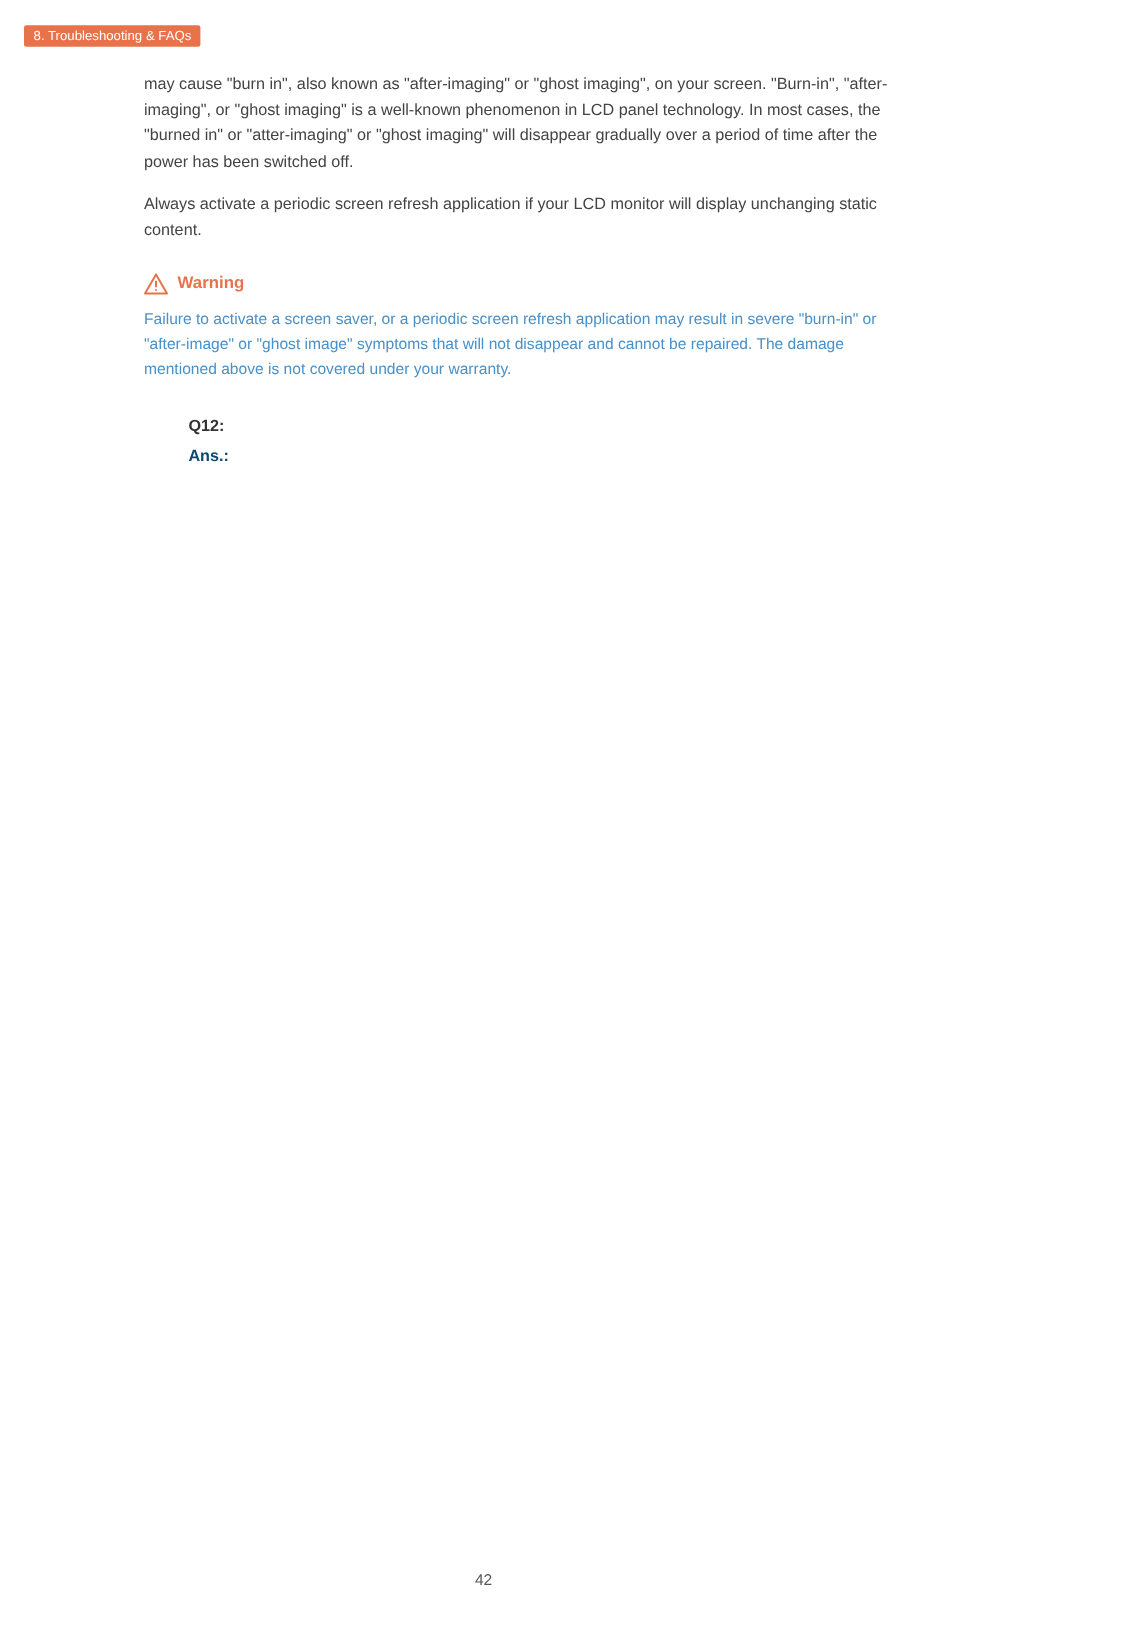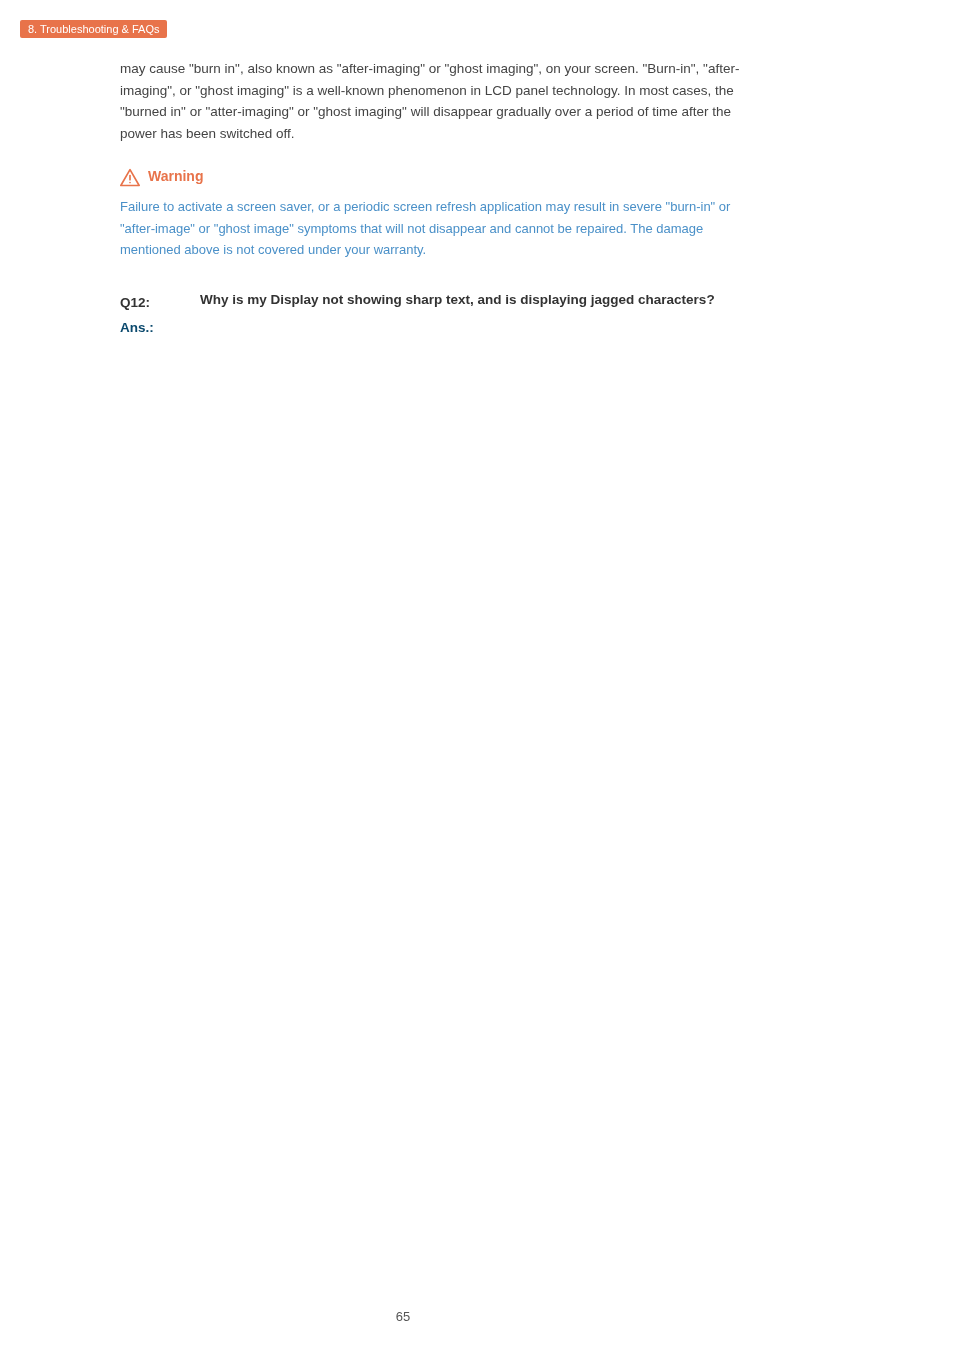--- a/index.html
+++ b/index.html
@@ -86,21 +86,22 @@
     .qa-block {
       margin-top: 28px;
       display: flex;
       flex-direction: column;
       gap: 10px;
     }
 
     .qa-row {
       display: flex;
       gap: 0;
-      align-items: flex-end;
+      align-items: center;
+      margin-left: 37px;
     }
 
     .qa-label {
       font-size: 13.5px;
       font-weight: bold;
       color: #0c4a6e;
       min-width: 80px;
       padding-top: 0;
       flex-shrink: 0;
     }
@@ -129,42 +130,42 @@
 </head>
 <body>
 
 <div class="page-container">
 
   <div class="section-header">8. Troubleshooting &amp; FAQs</div>
 
   <div class="content-area">
 
     <p class="body-text">may cause "burn in", also known as "after-imaging" or "ghost imaging", on your screen. "Burn-in", "after-imaging", or "ghost imaging" is a well-known phenomenon in LCD panel technology. In most cases, the "burned in" or "atter-imaging" or "ghost imaging" will disappear gradually over a period of time after the power has been switched off.</p>
+    <p class="body-text">Always activate a periodic screen refresh application if your LCD monitor will display unchanging static content.</p>
 
     <div class="warning-block">
       <div class="warning-title">
         <span class="warning-icon">
           <svg viewBox="0 0 24 24" fill="none" xmlns="http://www.w3.org/2000/svg">
             <path d="M12 2L1 21h22L12 2z" stroke="#e8734a" stroke-width="2" stroke-linejoin="round" fill="none"></path>
             <line x1="12" y1="9" x2="12" y2="14" stroke="#e8734a" stroke-width="2" stroke-linecap="round"></line>
             <circle cx="12" cy="17.5" r="1" fill="#e8734a"></circle>
           </svg>
         </span>
         <span class="warning-label">Warning</span>
       </div>
       <p class="warning-text">Failure to activate a screen saver, or a periodic screen refresh application may result in severe "burn-in" or "after-image" or "ghost image" symptoms that will not disappear and cannot be repaired. The damage mentioned above is not covered under your warranty.</p>
     </div>
 
     <div class="qa-block">
       <div class="qa-row">
         <span class="qa-label qa-question">Q12:</span>
-        <span class="qa-content qa-question">Why is my Display not showing sharp text, and is displaying jagged characters?</span>
       </div>
       <div class="qa-row">
         <span class="qa-label">Ans.:</span>
       </div>
     </div>
 
   </div>
 
-  <div class="page-number">65</div>
+  <div class="page-number">42</div>
 
 </div>
 
 </body></html>

